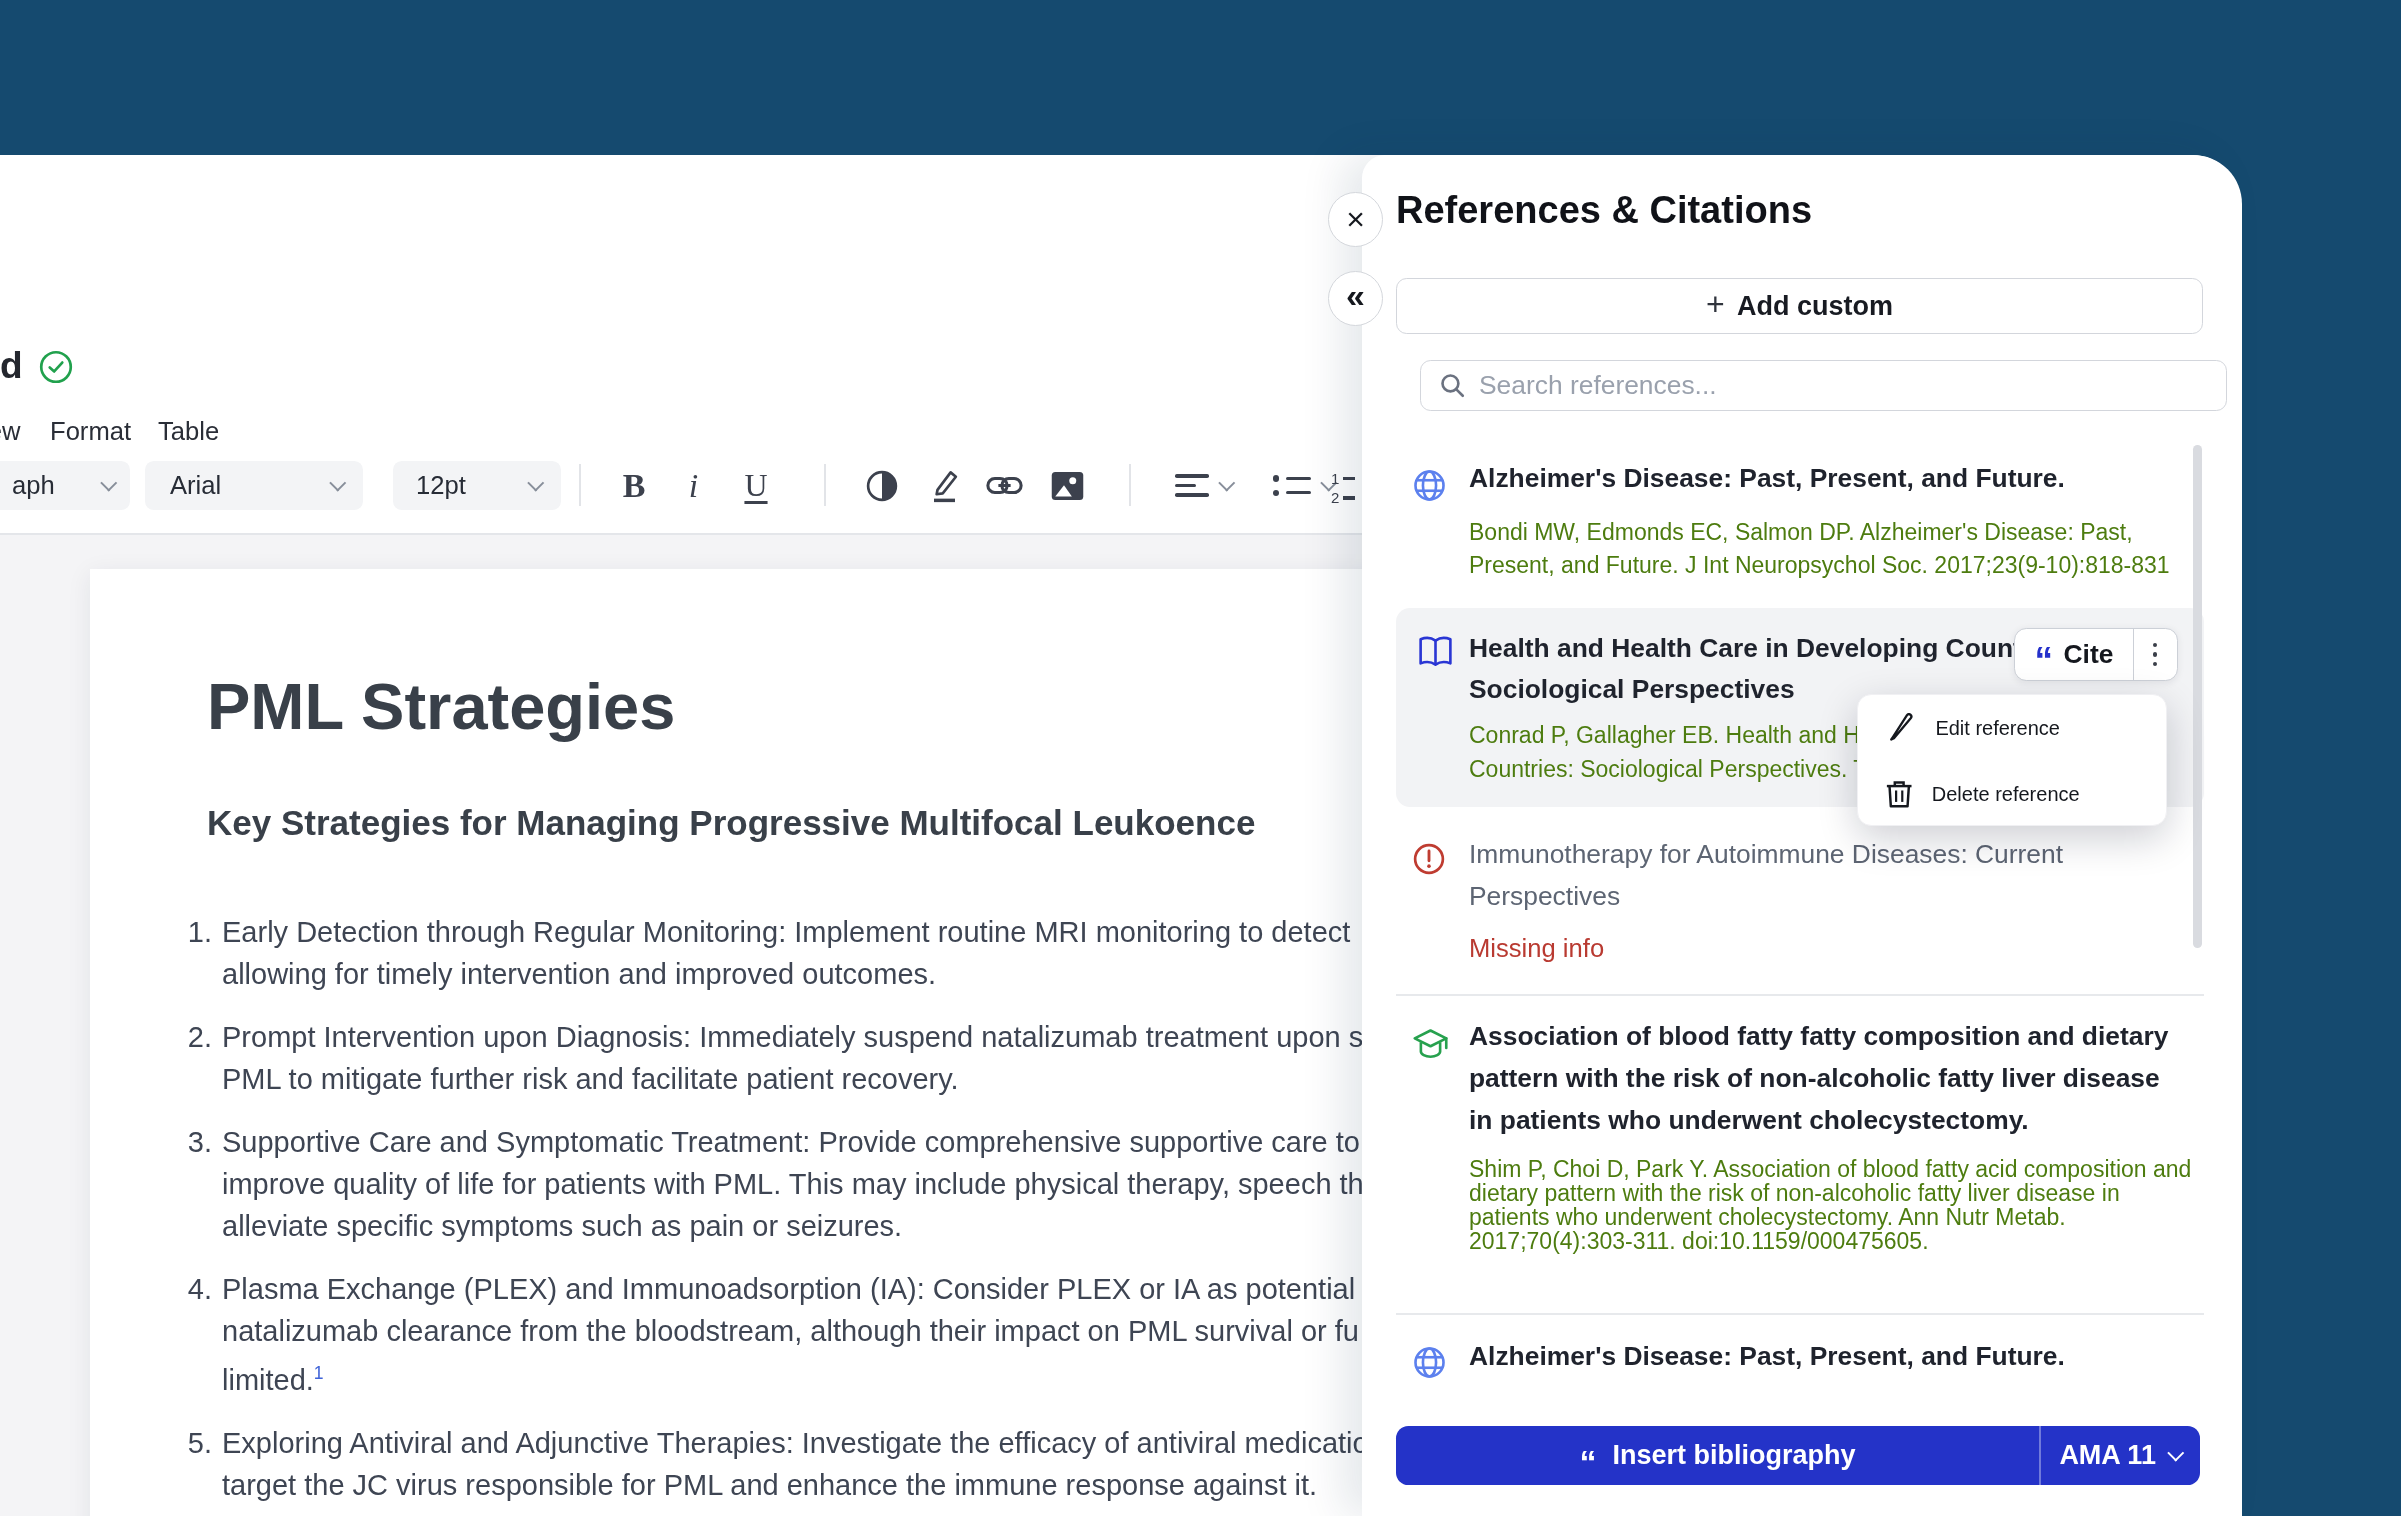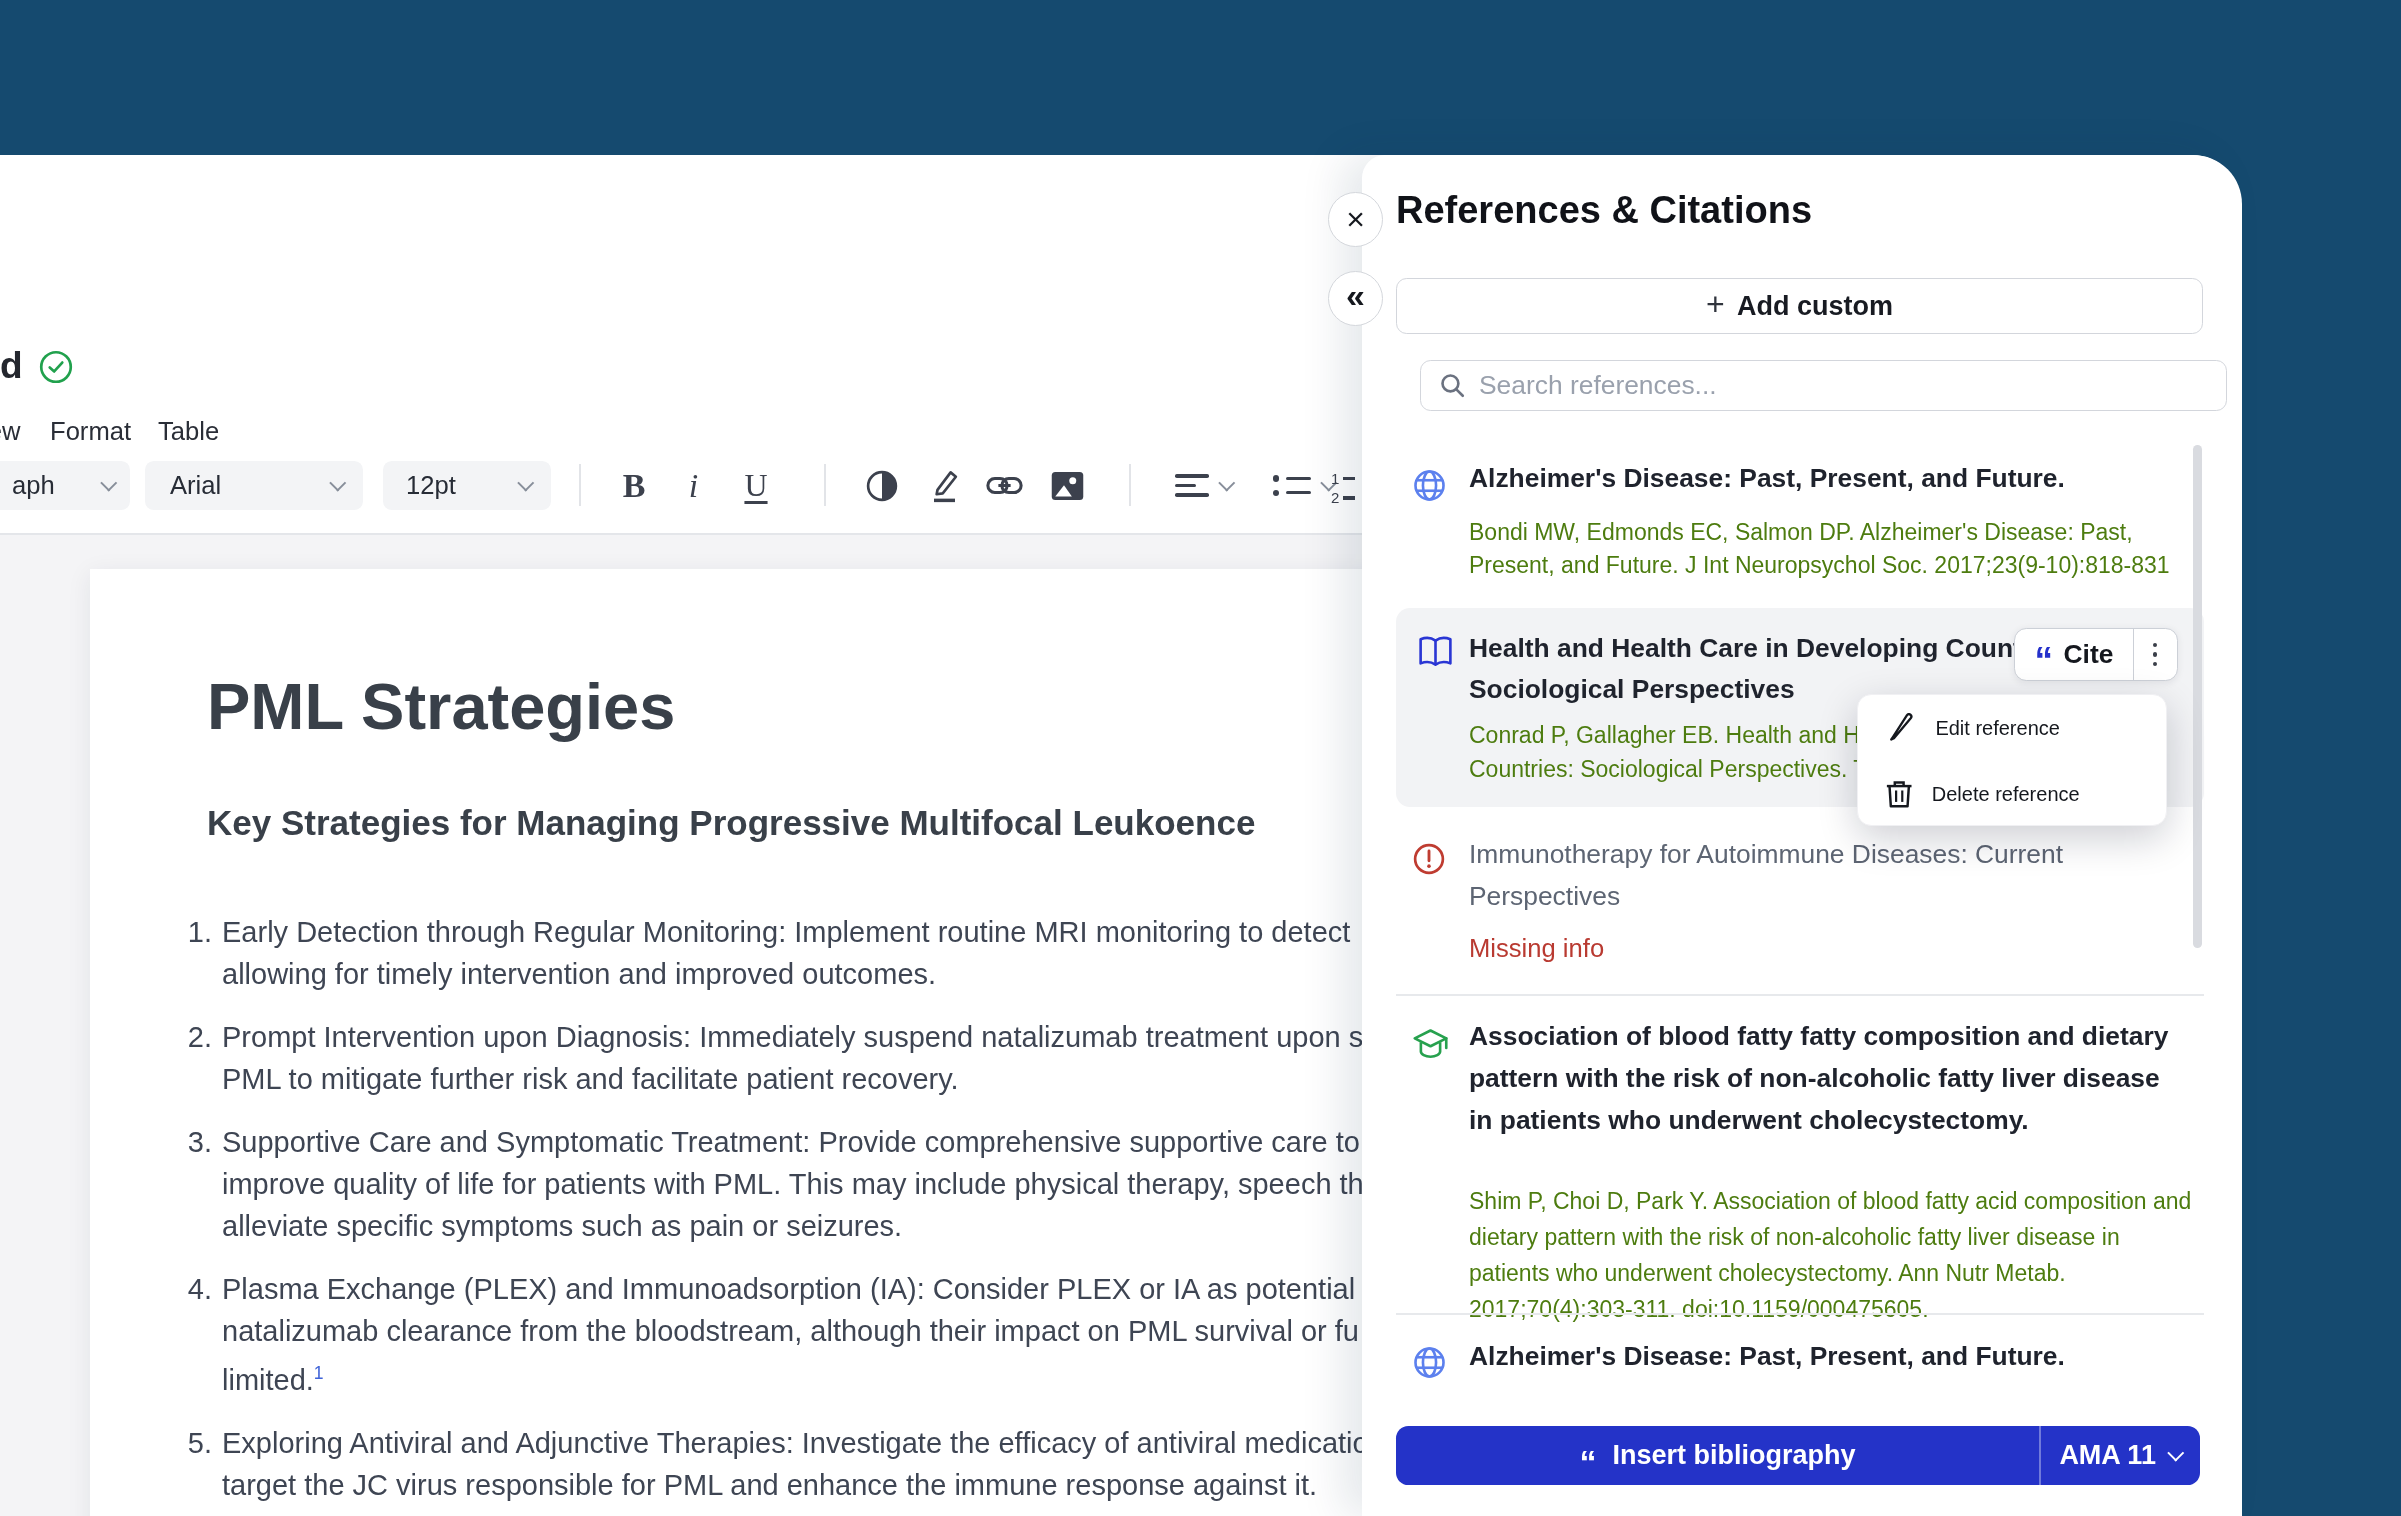--- a/index.html
+++ b/index.html
@@ -140,21 +140,21 @@
     </div>
 
     <div class="dd" style="left:-23px; width:153px; padding:0 16px 0 35px; justify-content:space-between;">
       <span>aph</span>
       <span class="chev"></span>
     </div>
     <div class="dd" style="left:145px; width:218px; padding:0 19.4px 0 25px; justify-content:space-between;">
       <span>Arial</span>
       <span class="chev"></span>
     </div>
-    <div class="dd" style="left:383px; width:168px; padding:0 19.4px 0 23px; justify-content:space-between;">
+    <div class="dd" style="left:393px; width:168px; padding:0 19.4px 0 23px; justify-content:space-between;">
       <span>12pt</span>
       <span class="chev"></span>
     </div>
 
     <div class="vdiv" style="left:579px"></div>
 
     <div class="tbtn" style="left:612px; width:44px;">
       <span class="glyph-serif" style="font-weight:700;">B</span>
     </div>
     <div class="tbtn" style="left:674px; width:39px;">
@@ -361,21 +361,21 @@
     <div class="list-div" style="top:839px"></div>
 
     <span class="ref-icon" style="top:872px">
       <svg width="37" height="35" viewBox="0 0 42 40">
           <path d="M21 4 L39 13 L21 22 L3 13 Z" fill="none" stroke="#27a14e" stroke-width="3" stroke-linejoin="round"></path>
           <path d="M10 17.5 L10 28 C10 31 15 34 21 34 C27 34 32 31 32 28 L32 17.5" fill="none" stroke="#27a14e" stroke-width="3" stroke-linejoin="round"></path>
           <path d="M39 13 L39 24" fill="none" stroke="#27a14e" stroke-width="3" stroke-linecap="round"></path>
         </svg>
     </span>
     <div class="ref-title" style="top:860px; width:714px;">Association of blood fatty fatty composition and dietary pattern with the risk of non-alcoholic fatty liver disease in patients who underwent cholecystectomy.</div>
-    <div class="ref-cit" style="top:1028px; width:723px; line-height:36px;">Shim P, Choi D, Park Y. Association of blood fatty acid composition and dietary pattern with the risk of non-alcoholic fatty liver disease in patients who underwent cholecystectomy. Ann Nutr Metab. 2017;70(4):303-311. doi:10.1159/000475605.</div>
+    <div class="ref-cit" style="top:1002px; width:723px; line-height:24px;">Shim P, Choi D, Park Y. Association of blood fatty acid composition and dietary pattern with the risk of non-alcoholic fatty liver disease in patients who underwent cholecystectomy. Ann Nutr Metab. 2017;70(4):303-311. doi:10.1159/000475605.</div>
 
     <div class="list-div" style="top:1158px"></div>
 
     <span class="ref-icon" style="top:1190px">
       <svg width="35" height="35" viewBox="0 0 40 40">
           <circle cx="20" cy="20" r="16" fill="none" stroke="#5c80ee" stroke-width="3"></circle>
           <ellipse cx="20" cy="20" rx="7.5" ry="16" fill="none" stroke="#5c80ee" stroke-width="3"></ellipse>
           <line x1="5" y1="14" x2="35" y2="14" stroke="#5c80ee" stroke-width="3"></line>
           <line x1="5" y1="26" x2="35" y2="26" stroke="#5c80ee" stroke-width="3"></line>
         </svg>

